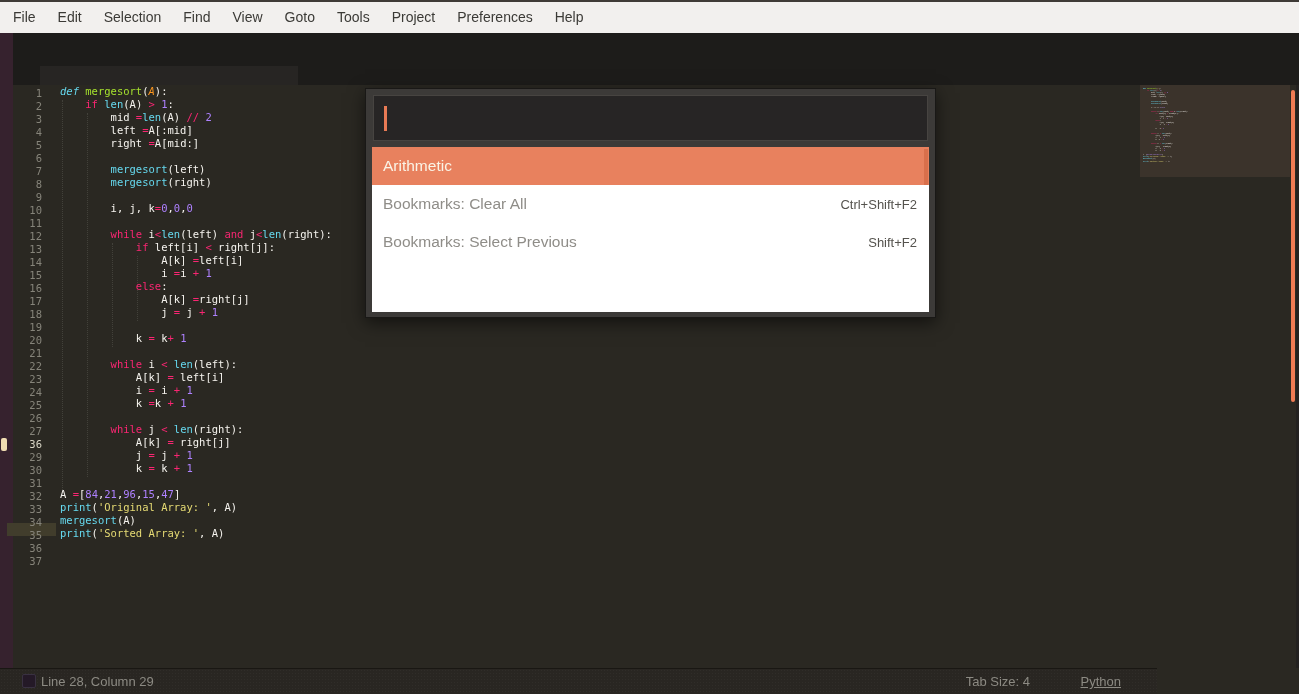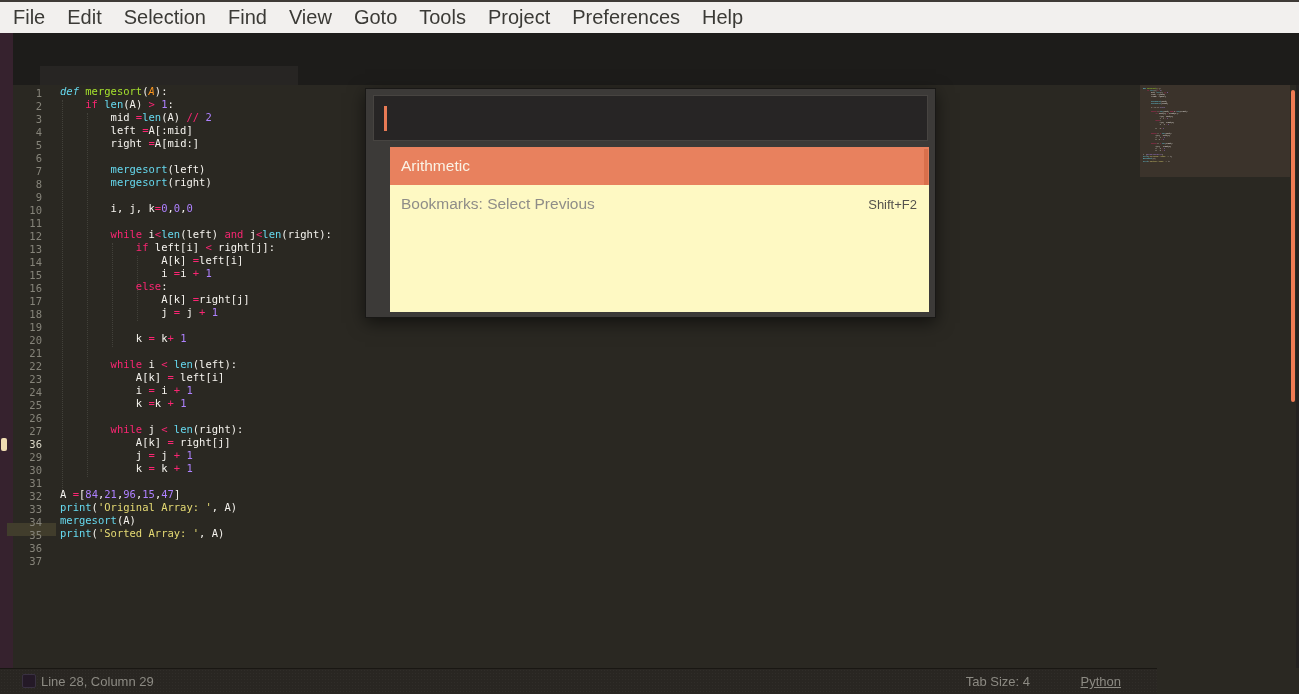--- a/index.html
+++ b/index.html
@@ -8,21 +8,21 @@
     background:#2a2822;font-family:"Liberation Sans",sans-serif;
     -webkit-font-smoothing:antialiased;
   }
   
   .menubar{
     position:absolute;left:0;top:0;width:1299px;height:33px;
     background:#f2f0ee;border-top:2px solid #3f3b37;box-sizing:border-box;
     display:flex;align-items:center;padding-left:2px;
   }
   .menu-item{
-    font-size:20px;color:#3b3a36;padding:0 11px;line-height:31px;cursor:default;
+    font-size:14px;color:#3b3a36;padding:0 11px;line-height:31px;cursor:default;
   }
   
   .tabbar{position:absolute;left:0;top:33px;width:1299px;height:52px;background:#1d1c1a;}
   .left-strip{position:absolute;left:0;top:33px;width:13px;height:635px;background:#36222e;}
   .tab-scroll{
     position:absolute;left:15px;top:50px;font-size:8px;color:#eceae6;letter-spacing:4px;
   }
   .tab{
     position:absolute;left:40px;top:33px;width:258px;height:52px;background:#272523;
   }
@@ -66,21 +66,21 @@
   .palette{
     position:absolute;left:365px;top:88px;width:571px;height:230px;
     background:#3c3a38;border:1px solid #191816;box-sizing:border-box;
     box-shadow:0 5px 16px rgba(0,0,0,0.55);z-index:10;
   }
   .p-input{
     position:absolute;left:7px;top:6px;right:7px;height:46px;
     background:#272525;border:1px solid #474441;box-sizing:border-box;
   }
   .p-cursor{position:absolute;left:10px;top:10px;width:3px;height:25px;background:#e87a55;}
-  .p-list{position:absolute;left:6px;top:58px;right:6px;bottom:5px;background:#fef9c3;overflow:hidden;margin-left:18px;}
+  .p-list{position:absolute;left:6px;top:58px;right:6px;bottom:5px;background:#ffffff;overflow:hidden;}
   .p-row{height:38px;position:relative;}
   .p-row.sel{background:#e8815e;}
   .p-label{position:absolute;left:11px;top:10px;font-size:15.5px;color:#8f8d88;}
   .p-row.sel .p-label{color:#faf3e6;}
   .p-short{position:absolute;right:12px;top:12px;font-size:13px;color:#55534e;}
   .p-thumb{position:absolute;right:7px;top:60px;width:4px;height:36px;background:#d96f4b;z-index:11;}
   
   .statusbar{
     position:absolute;left:0;bottom:0;width:1157px;height:26px;background:#292622;
     background-image:radial-gradient(rgba(255,255,255,0.03) 1px, transparent 1px);
@@ -176,20 +176,24 @@
 
 <div class="palette">
   <div class="p-input">
     <div class="p-cursor"></div>
   </div>
   <div class="p-list" id="p-list">
       <div class="p-row sel">
         <span class="p-label">Arithmetic</span>
       </div>
       <div class="p-row">
+        <span class="p-label">Bookmarks: Clear All</span>
+        <span class="p-short">Ctrl+Shift+F2</span>
+      </div>
+      <div class="p-row">
         <span class="p-label">Bookmarks: Select Previous</span>
         <span class="p-short">Shift+F2</span>
       </div>
     </div>
   <div class="p-thumb"></div>
 </div>
 
 <div class="statusbar">
   <span class="sb-icon"></span>
   <span class="sb-left">Line 28, Column 29</span>

